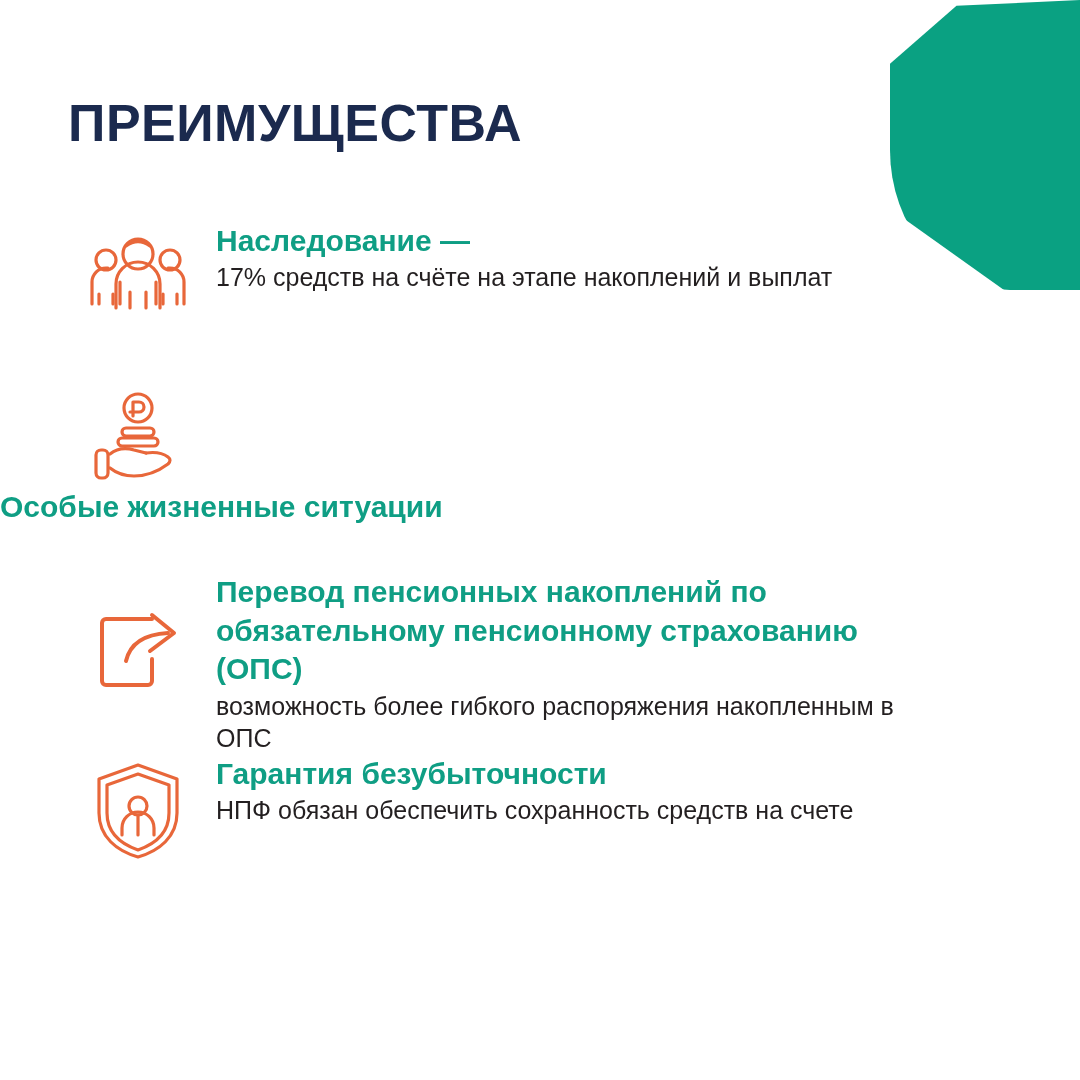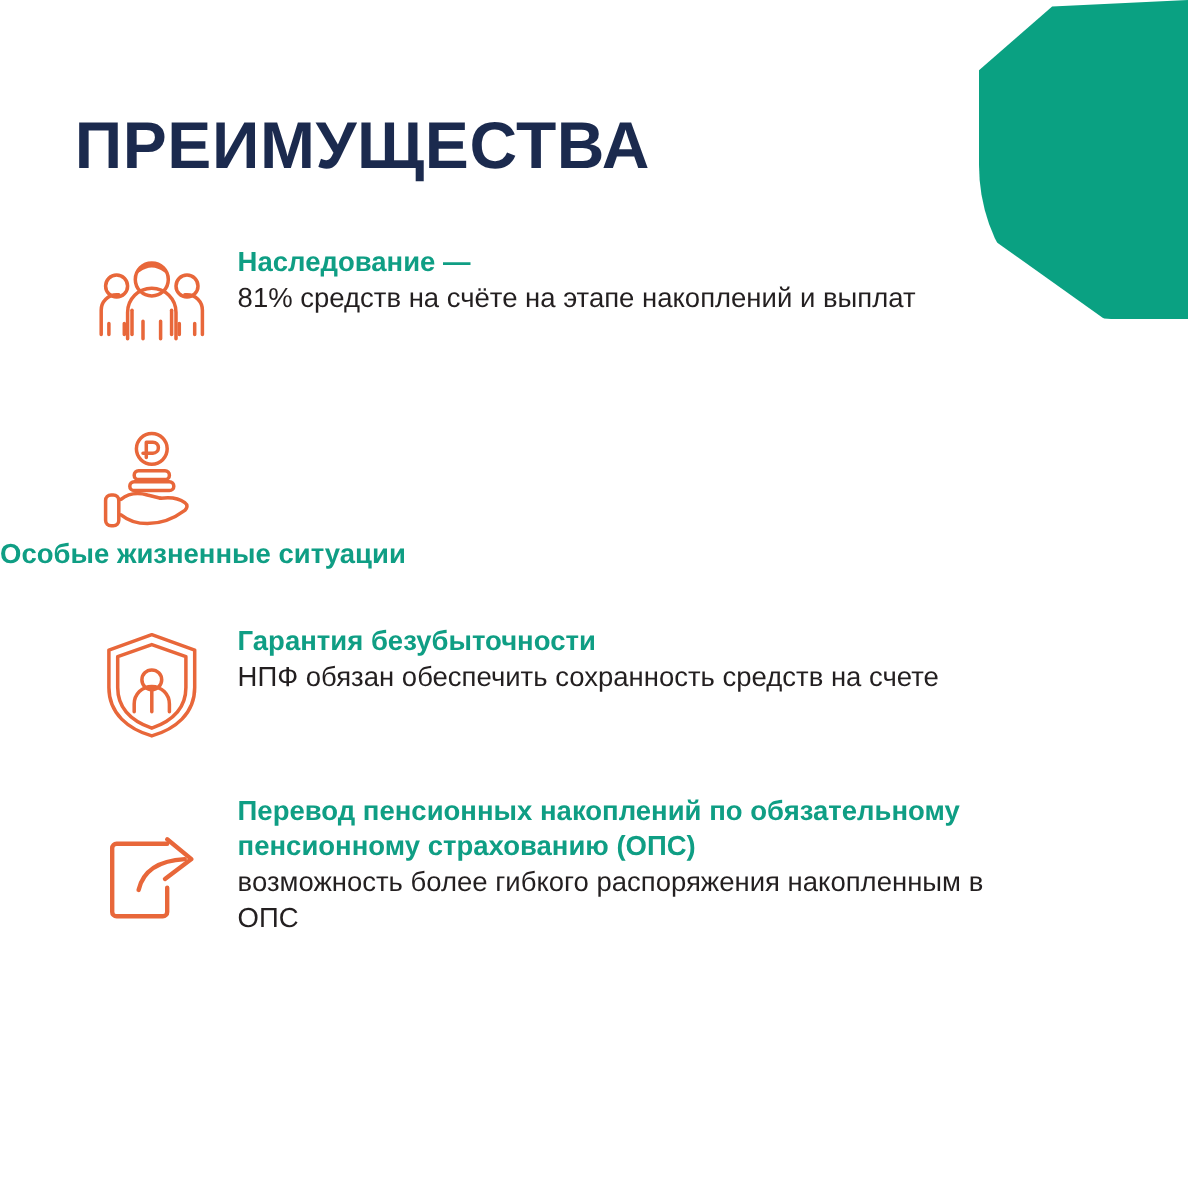--- a/index.html
+++ b/index.html
@@ -26,21 +26,21 @@
     border-bottom-left-radius: 120px 140px;
     border-top-left-radius: 70px 60px;
     clip-path: polygon(0% 22%, 35% 2%, 100% 0%, 100% 100%, 60% 100%, 0% 72%);
   }
 
   
   .page-title {
     position: absolute;
     left: 68px;
     top: 58px;
-    font-size: 60px;
+    font-size: 52px;
     font-weight: bold;
     letter-spacing: 0.5px;
     color: #1b2a4e;
     font-family: "Liberation Sans", sans-serif;
   }
 
   
   .advantages {
     position: absolute;
     left: 0;
@@ -62,21 +62,21 @@
     align-items: flex-start;
     padding-top: 6px;
   }
   .adv-text {
     flex: 1 1 auto;
     padding-right: 180px;
   }
   .adv-head {
     color: #0f9e84;
     font-weight: bold;
-    font-size: 25px;
+    font-size: 30px;
     line-height: 1.28;
     margin: 0 0 1px 0;
   }
   .adv-body {
     color: #231f20;
     font-size: 25px;
     line-height: 1.3;
     margin: 0;
   }
 
@@ -117,21 +117,21 @@
         <path d="M77 74 v-10 M91 74 v-10"></path>
 
         <circle cx="52" cy="24" r="15"></circle>
         <path d="M40 16 q12 -9 24 0"></path>
         <path d="M30 78 V54 a22 22 0 0 1 44 0 v24"></path>
         <path d="M44 78 v-16 M60 78 v-16"></path>
       </svg>
     </div>
     <div class="adv-text">
       <p class="adv-head">Наследование —</p>
-      <p class="adv-body">81% средств на счёте на этапе накоплений и выплат</p>
+      <p class="adv-body">17% средств на счёте на этапе накоплений и выплат</p>
     </div>
   </div>
 
   <div class="adv-row row-2">
     <div class="adv-icon">
       <svg width="100" height="100" viewBox="0 0 100 100" fill="none" stroke="#e8673a" stroke-width="3.2" stroke-linecap="round" stroke-linejoin="round">
 
         <circle cx="50" cy="20" r="14"></circle>
         <path d="M45 14 v14 M45 14 h6 a5 5 0 0 1 0 10 h-8 M42 24 h9"></path>
 
@@ -142,43 +142,43 @@
         <path d="M58 65 q14 -2 22 4 q4 3 0 7 q-16 12 -34 12 q-14 0 -24 -8"></path>
 
         <rect x="8" y="62" width="12" height="28" rx="5"></rect>
       </svg>
     </div>
     <div class="adv-text">
       <p class="adv-head">Особые жизненные ситуации</p>
     </div>
   </div>
 
+  <div class="adv-row row-4">
+    <div class="adv-icon">
+      <svg width="92" height="86" viewBox="0 0 92 86" fill="none" stroke="#e8673a" stroke-width="4" stroke-linecap="round" stroke-linejoin="round">
+        <path d="M60 10 H14 a4 4 0 0 0 -4 4 V72 a4 4 0 0 0 4 4 H56 a4 4 0 0 0 4 -4 V50"></path>
+        <path d="M34 52 q6 -26 42 -28"></path>
+        <path d="M60 6 L82 24 L58 42"></path>
+      </svg>
+    </div>
+    <div class="adv-text">
+      <p class="adv-head">Перевод пенсионных накоплений по обязательному пенсионному страхованию (ОПС)</p>
+      <p class="adv-body">возможность более гибкого распоряжения накопленным в ОПС</p>
+    </div>
+  </div>
+
   <div class="adv-row row-3">
     <div class="adv-icon">
       <svg width="94" height="100" viewBox="0 0 94 100" fill="none" stroke="#e8673a" stroke-width="3.2" stroke-linecap="round" stroke-linejoin="round">
         <path d="M47 4 L86 18 v34 c0 24 -18 38 -39 44 C26 90 8 76 8 52 V18 Z"></path>
         <path d="M47 13 L78 24 v28 c0 20 -14 31 -31 37 C30 83 16 72 16 52 V24 Z"></path>
         <circle cx="47" cy="45" r="9"></circle>
         <path d="M31 74 v-7 a16 16 0 0 1 32 0 v7"></path>
         <path d="M47 54 v20"></path>
       </svg>
     </div>
     <div class="adv-text">
       <p class="adv-head">Гарантия безубыточности</p>
       <p class="adv-body">НПФ обязан обеспечить сохранность средств на счете</p>
     </div>
   </div>
 
-  <div class="adv-row row-4">
-    <div class="adv-icon">
-      <svg width="92" height="86" viewBox="0 0 92 86" fill="none" stroke="#e8673a" stroke-width="4" stroke-linecap="round" stroke-linejoin="round">
-        <path d="M60 10 H14 a4 4 0 0 0 -4 4 V72 a4 4 0 0 0 4 4 H56 a4 4 0 0 0 4 -4 V50"></path>
-        <path d="M34 52 q6 -26 42 -28"></path>
-        <path d="M60 6 L82 24 L58 42"></path>
-      </svg>
-    </div>
-    <div class="adv-text">
-      <p class="adv-head">Перевод пенсионных накоплений по обязательному пенсионному страхованию (ОПС)</p>
-      <p class="adv-body">возможность более гибкого распоряжения накопленным в ОПС</p>
-    </div>
-  </div>
-
 </div>
 
 </body></html>

